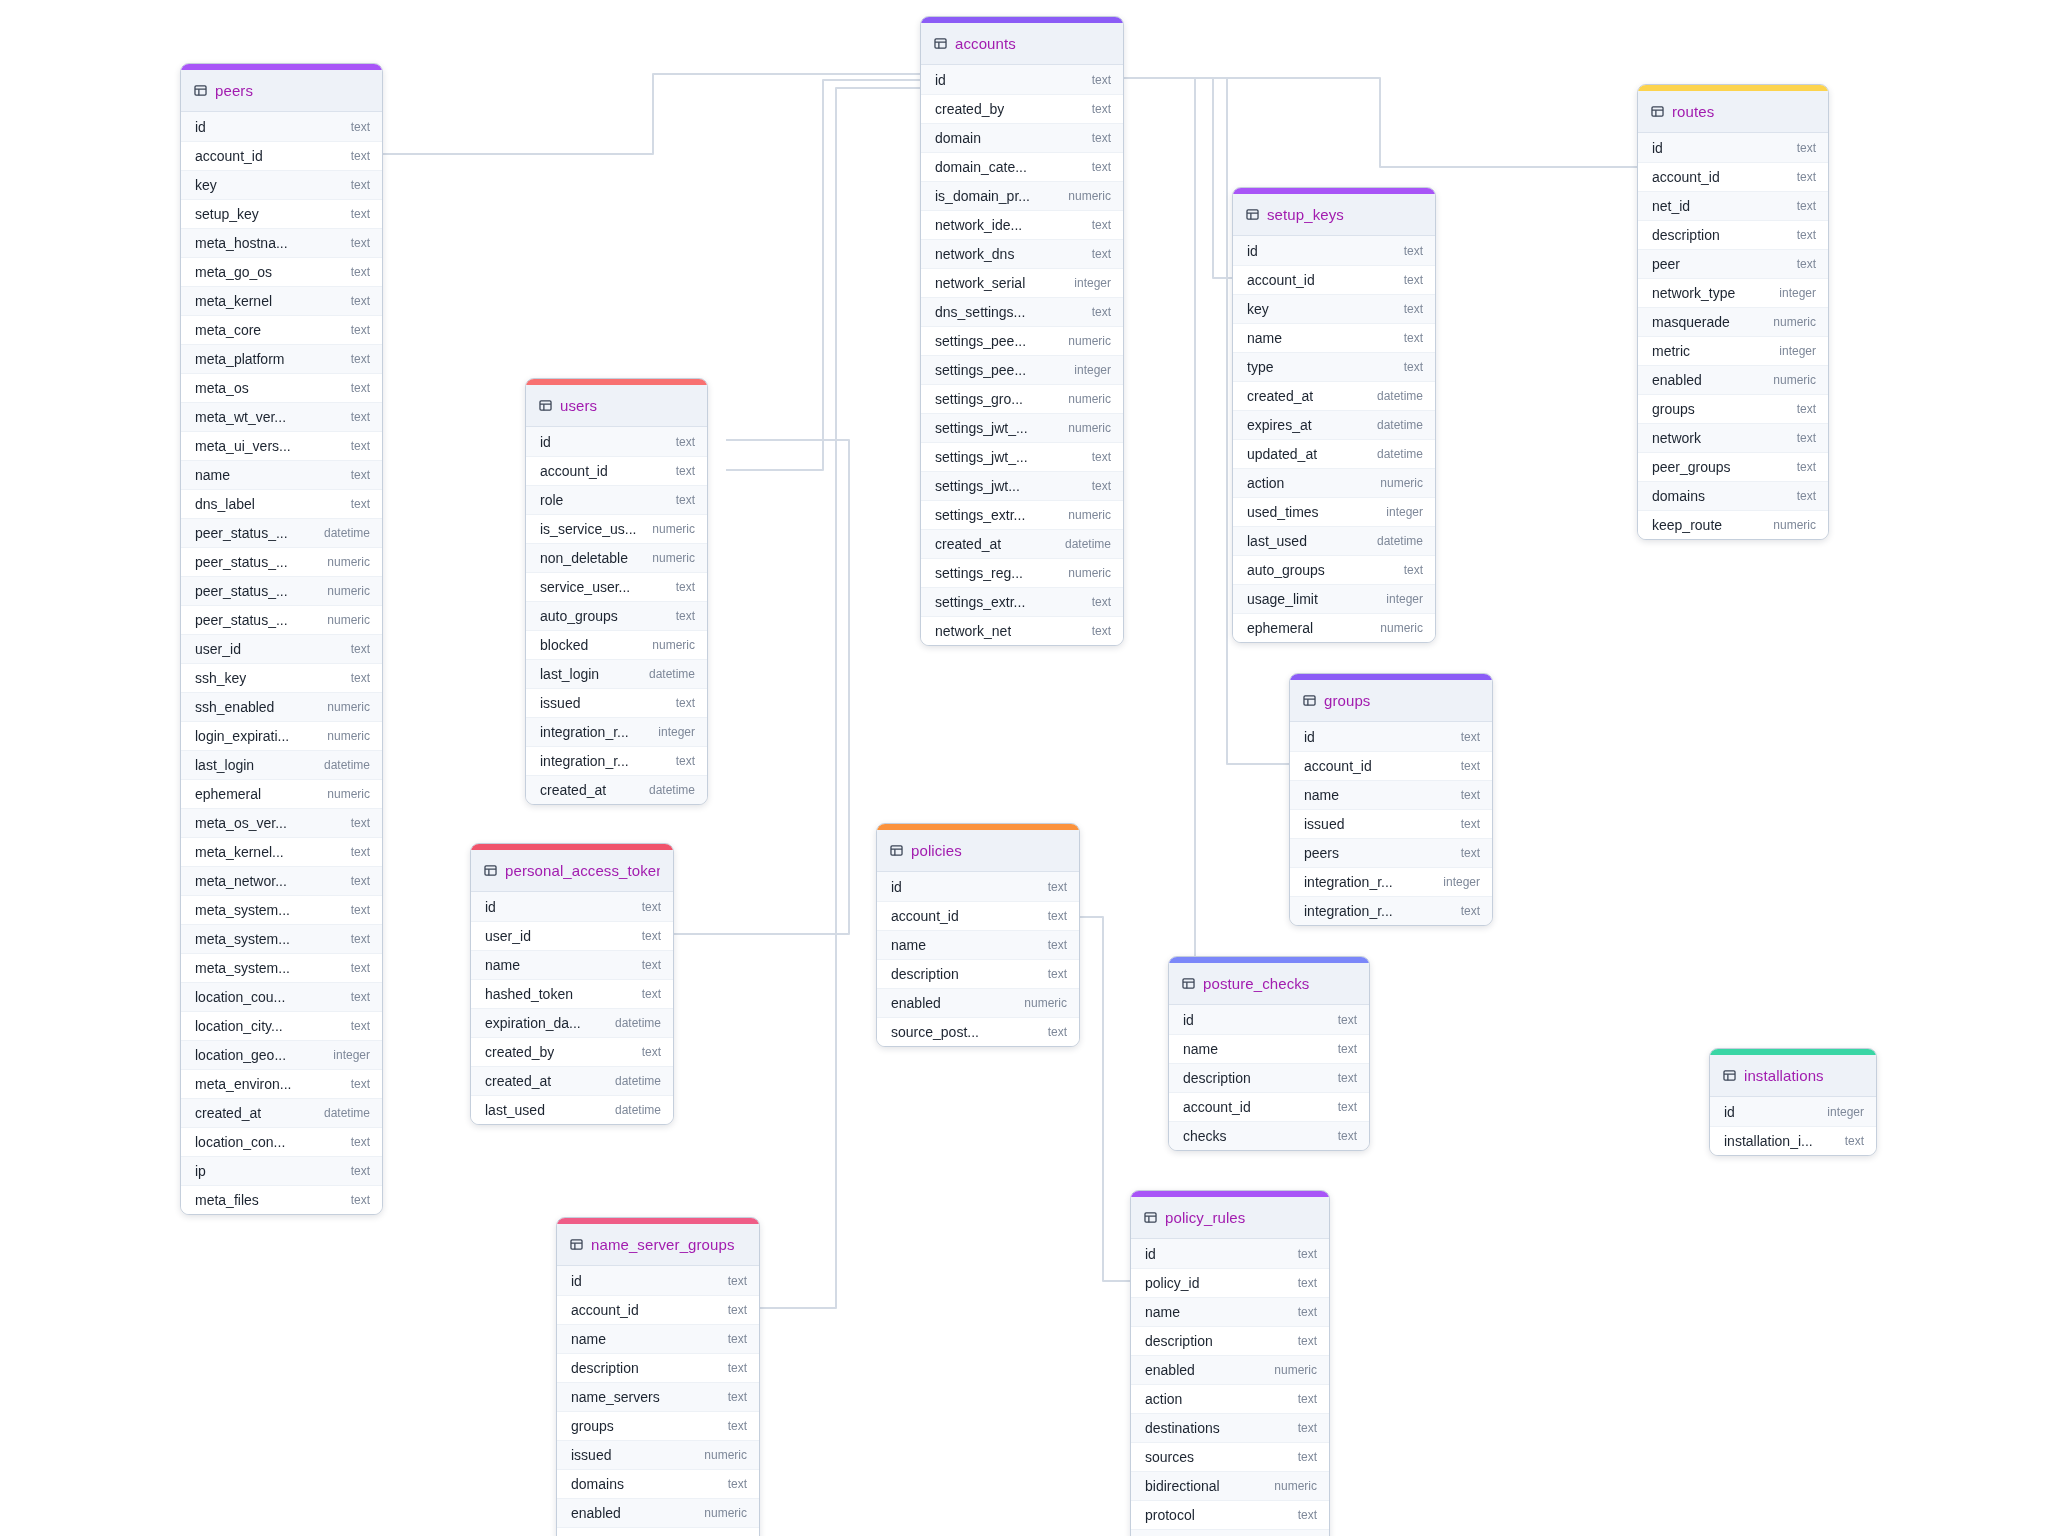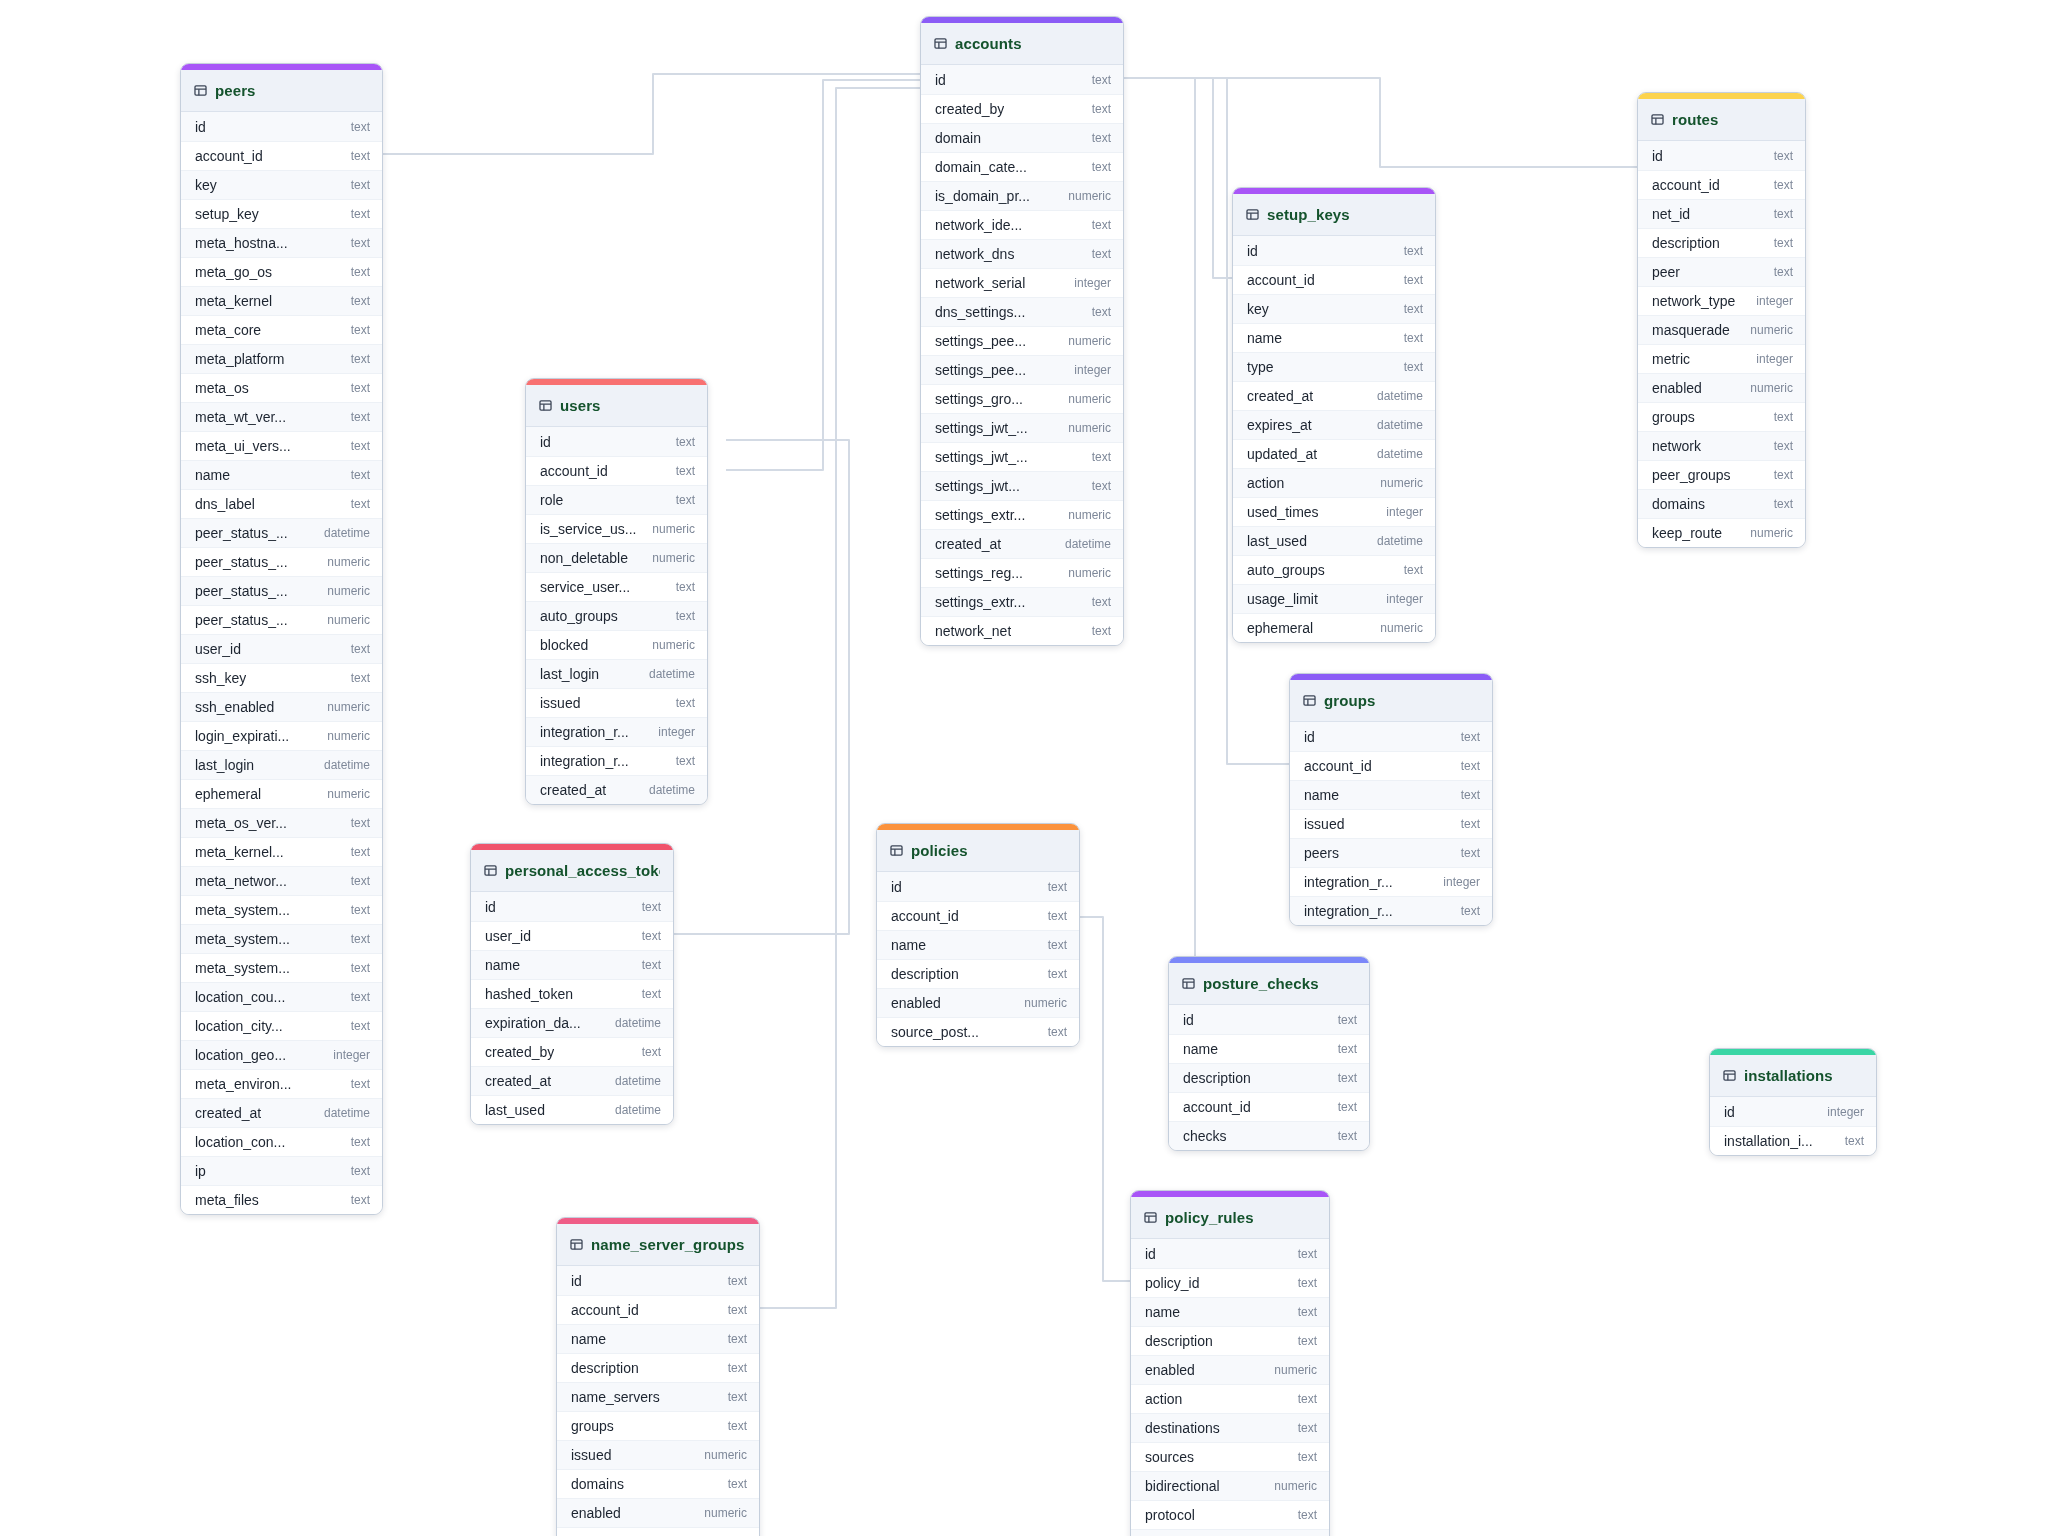--- a/index.html
+++ b/index.html
@@ -42,22 +42,22 @@
     align-items: center;
     gap: 8px;
     padding: 0 13px;
     background: #eef2f8;
     border-bottom: 1px solid #dbe2ec;
     box-sizing: border-box;
     cursor: grab;
   }
   .card-title {
     font-size: 15px;
-    font-weight: bold;
-    color: #14532d;
+    font-weight: normal;
+    color: #a21caf;
     letter-spacing: 0.1px;
     white-space: nowrap;
     overflow: hidden;
   }
   .tbl-icon { display: inline-flex; flex: 0 0 auto; }
   .field-row {
     height: 29px;
     display: flex;
     align-items: center;
     justify-content: space-between;
@@ -620,21 +620,21 @@
         </div>
         <div class="field-row even">
           <span class="field-name">integration_r...</span>
           <span class="field-type">integer</span>
         </div>
         <div class="field-row odd">
           <span class="field-name">integration_r...</span>
           <span class="field-type">text</span>
         </div>
       </div>
-      <div class="table-card" style="left: 1637px; top: 92px; width: 169px;">
+      <div class="table-card" style="left: 1637px; top: 84px; width: 192px;">
         <div class="accent-bar" style="background: rgb(252, 211, 77);"></div>
         <div class="card-header">
           <span class="tbl-icon">
             <svg width="13" height="13" viewBox="0 0 16 16">
               <rect x="1.2" y="2.2" width="13.6" height="11.6" rx="1.4" fill="none" stroke="#3c4657" stroke-width="1.6"></rect>
               <line x1="1.2" y1="6.4" x2="14.8" y2="6.4" stroke="#3c4657" stroke-width="1.6"></line>
               <line x1="6" y1="6.4" x2="6" y2="13.8" stroke="#3c4657" stroke-width="1.6"></line>
             </svg>
           </span>
           <span class="card-title">routes</span>

